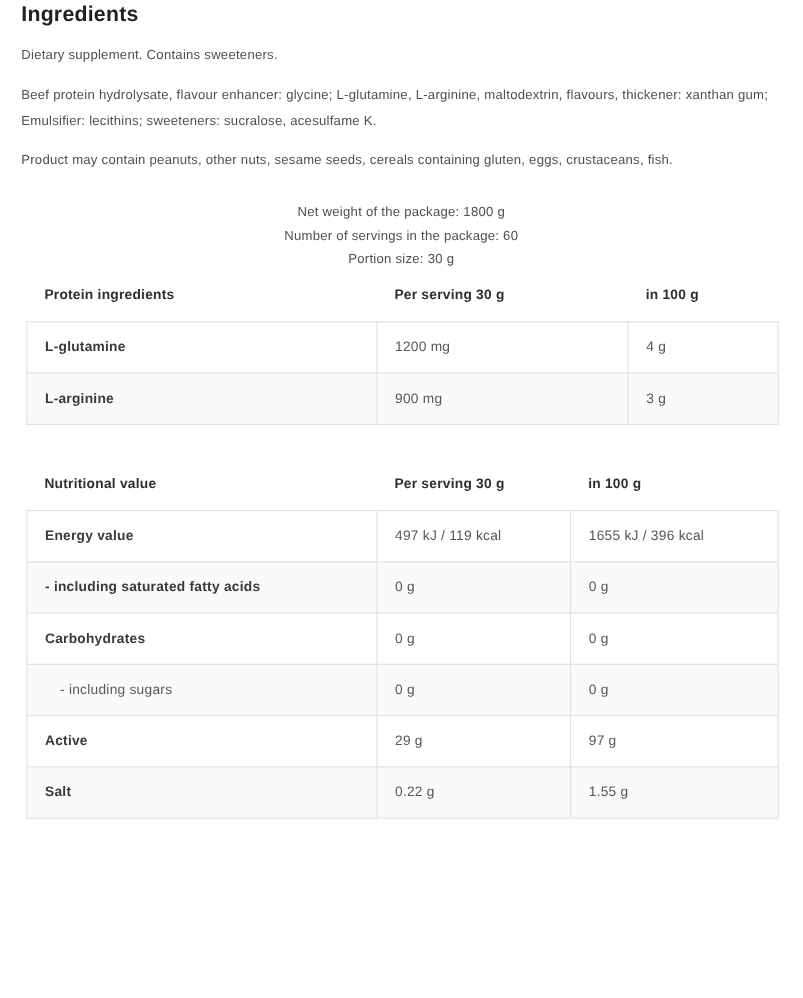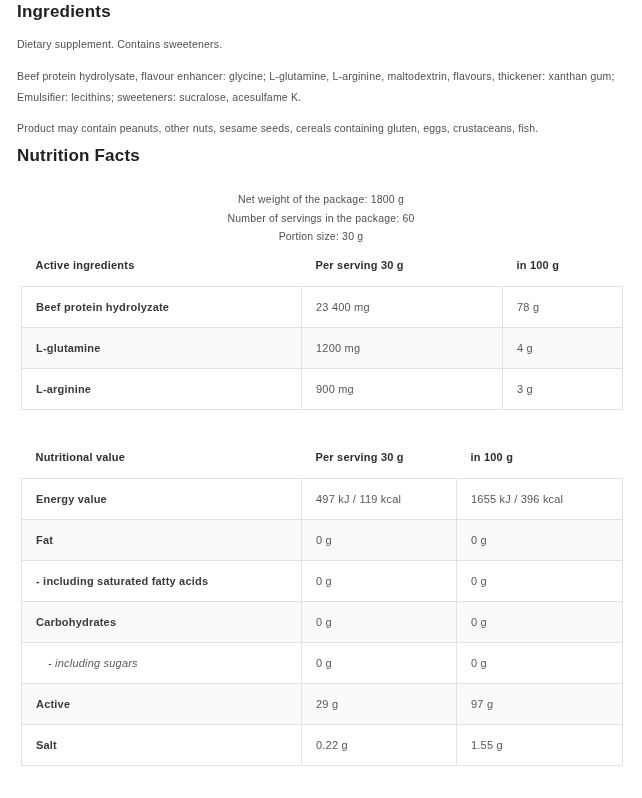--- a/index.html
+++ b/index.html
@@ -61,62 +61,55 @@
     font-size: 11px;
     letter-spacing: 0.2px;
   }
   table.nutri-table tbody tr:nth-child(even) td { background: #fafafa; }
   td.label-cell { font-weight: bold; color: #3a3a3a; }
   td.value-cell { font-weight: normal; color: #575757; }
   td.label-cell[data-indent] {
     font-weight: normal;
     color: #595959;
     padding-left: 26px;
-    font-style: italic;
   }
 </style>
 </head>
 <body>
 
 <section>
   <h2 class="sec-title" id="ingredients-title">Ingredients</h2>
   <p class="body-text note">Dietary supplement. Contains sweeteners.</p>
   <p class="body-text desc">Beef protein hydrolysate, flavour enhancer: glycine; L-glutamine, L-arginine, maltodextrin, flavours, thickener: xanthan gum; Emulsifier: lecithins; sweeteners: sucralose, acesulfame K.</p>
   <p class="body-text note">Product may contain peanuts, other nuts, sesame seeds, cereals containing gluten, eggs, crustaceans, fish.</p>
 </section>
 
 <section>
-  <h2 class="sec-title" id="nutrition-title">Nutrition Facts</h2>
 
   <div class="info-block">
     <p>Net weight of the package: 1800 g</p>
     <p>Number of servings in the package: 60</p>
     <p>Portion size: 30 g</p>
   </div>
 
   <table class="nutri-table" id="active-table">
     <colgroup>
       <col style="width:280px">
         <col style="width:201px">
         <col style="width:120px">
     </colgroup>
     <thead>
       <tr>
-        <th>Active ingredients</th>
+        <th>Protein ingredients</th>
         <th>Per serving 30 g</th>
         <th>in 100 g</th>
       </tr>
     </thead>
     <tbody>
 
-        <tr>
-          <td class="label-cell">Beef protein hydrolyzate</td>
-          <td class="value-cell">23 400 mg</td>
-          <td class="value-cell">78 g</td>
-        </tr>
 
         <tr>
           <td class="label-cell">L-glutamine</td>
           <td class="value-cell">1200 mg</td>
           <td class="value-cell">4 g</td>
         </tr>
 
         <tr>
           <td class="label-cell">L-arginine</td>
           <td class="value-cell">900 mg</td>
@@ -139,25 +132,20 @@
       </tr>
     </thead>
     <tbody>
 
         <tr>
           <td class="label-cell">Energy value</td>
           <td class="value-cell">497 kJ / 119 kcal</td>
           <td class="value-cell">1655 kJ / 396 kcal</td>
         </tr>
 
-        <tr>
-          <td class="label-cell">Fat</td>
-          <td class="value-cell">0 g</td>
-          <td class="value-cell">0 g</td>
-        </tr>
 
         <tr>
           <td class="label-cell">- including saturated fatty acids</td>
           <td class="value-cell">0 g</td>
           <td class="value-cell">0 g</td>
         </tr>
 
         <tr>
           <td class="label-cell">Carbohydrates</td>
           <td class="value-cell">0 g</td>

